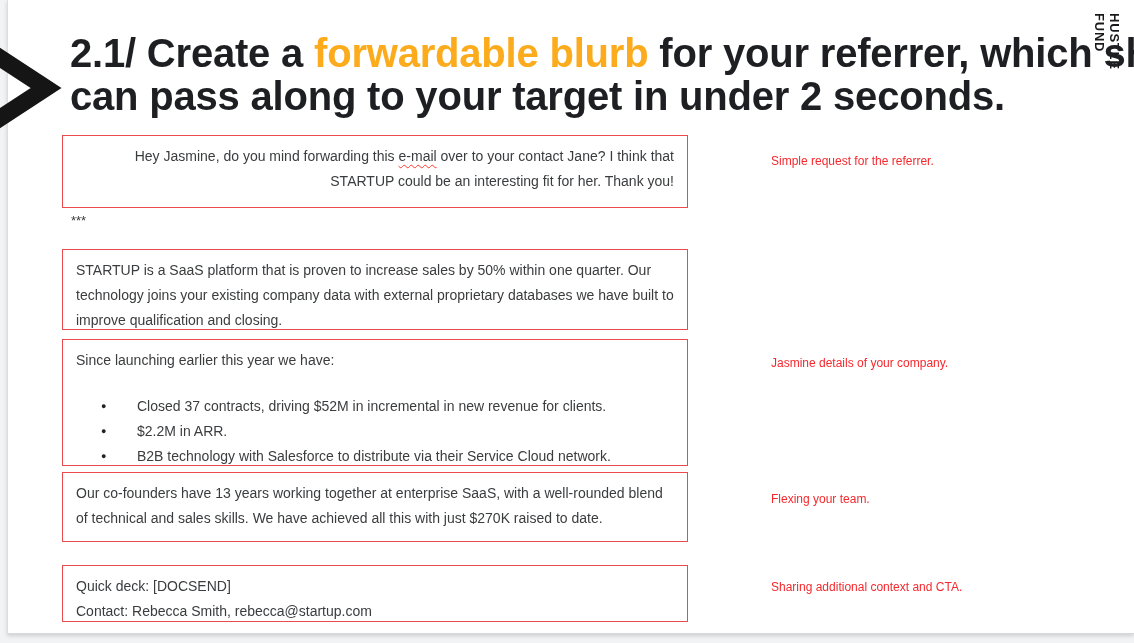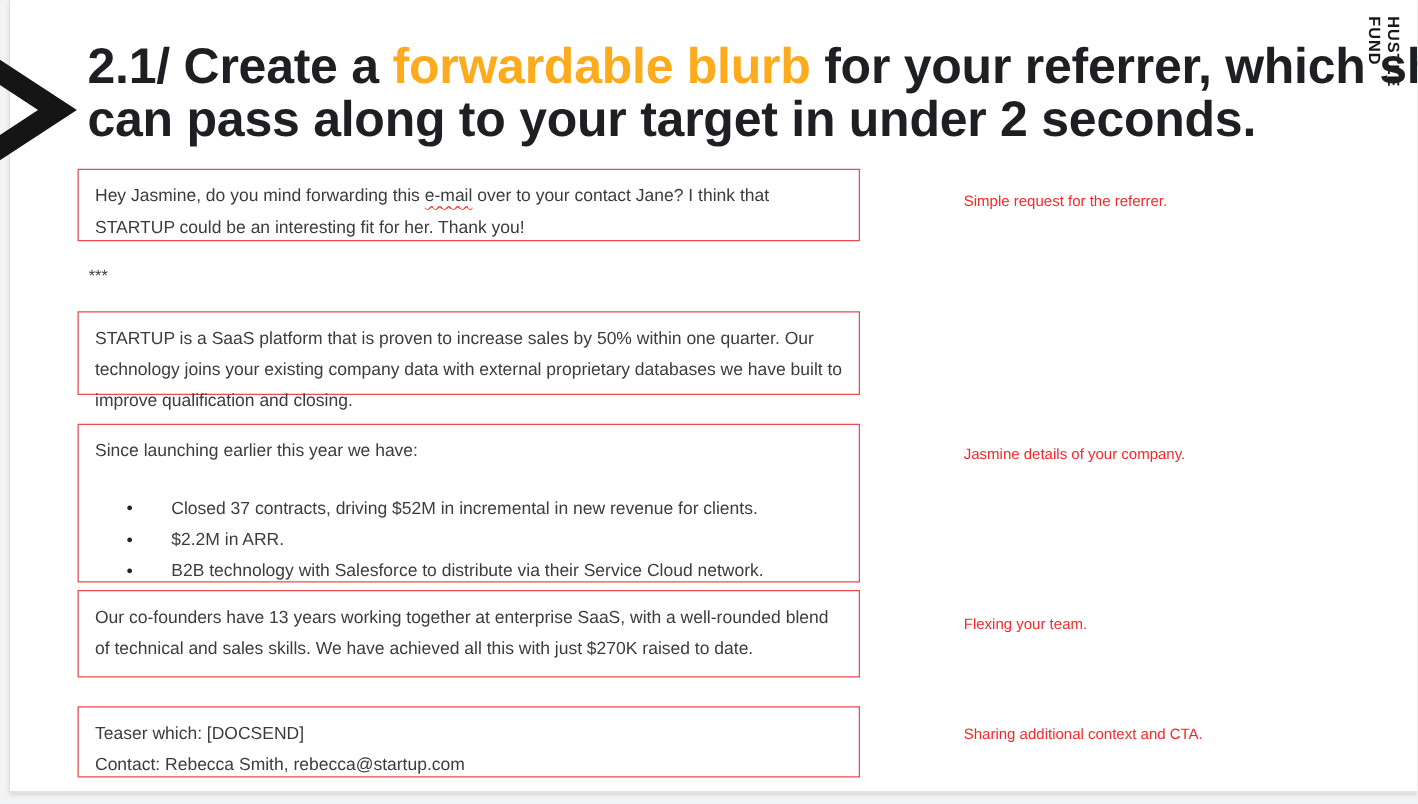--- a/index.html
+++ b/index.html
@@ -66,22 +66,22 @@
     position: absolute;
     left: 62px;
     width: 626px;
     border: 1.5px solid #e94b4f;
     background: #ffffff;
     padding: 8px 13px;
     font-size: 14px;
     line-height: 25px;
     color: #3a3c3e;
   }
-  .box-request     { top: 135px; height: 58px; }
-  .box-explanation { top: 249px; height: 67px; }
+  .box-request     { top: 135px; height: 73px; text-align: right; }
+  .box-explanation { top: 249px; height: 81px; }
   .box-details     { top: 339px; height: 127px; }
   .box-team        { top: 472px; height: 70px; }
   .box-cta         { top: 565px; height: 57px; }
 
   .misspelled {
     text-decoration: underline wavy #ff3b30;
     text-decoration-thickness: 1px;
     text-underline-offset: 3px;
   }
 
@@ -167,21 +167,21 @@
           <span>B2B technology with Salesforce to distribute via their Service Cloud network.</span>
         </div>
       </div>
     </div>
 
     <div class="blurb-box box-team">
       <span>Our co-founders have 13 years working together at enterprise SaaS, with a well-rounded blend of technical and sales skills. We have achieved all this with just $270K raised to date.</span>
     </div>
 
     <div class="blurb-box box-cta">
-      <div>Teaser which: [DOCSEND]</div>
+      <div>Quick deck: [DOCSEND]</div>
       <div>Contact: Rebecca Smith, rebecca@startup.com</div>
     </div>
 
     <div class="annotation anno-1">Simple request for the referrer.</div>
     <div class="annotation anno-3">Jasmine details of your company.</div>
     <div class="annotation anno-4">Flexing your team.</div>
     <div class="annotation anno-5">Sharing additional context and CTA.</div>
 
   </div>
 </div>

